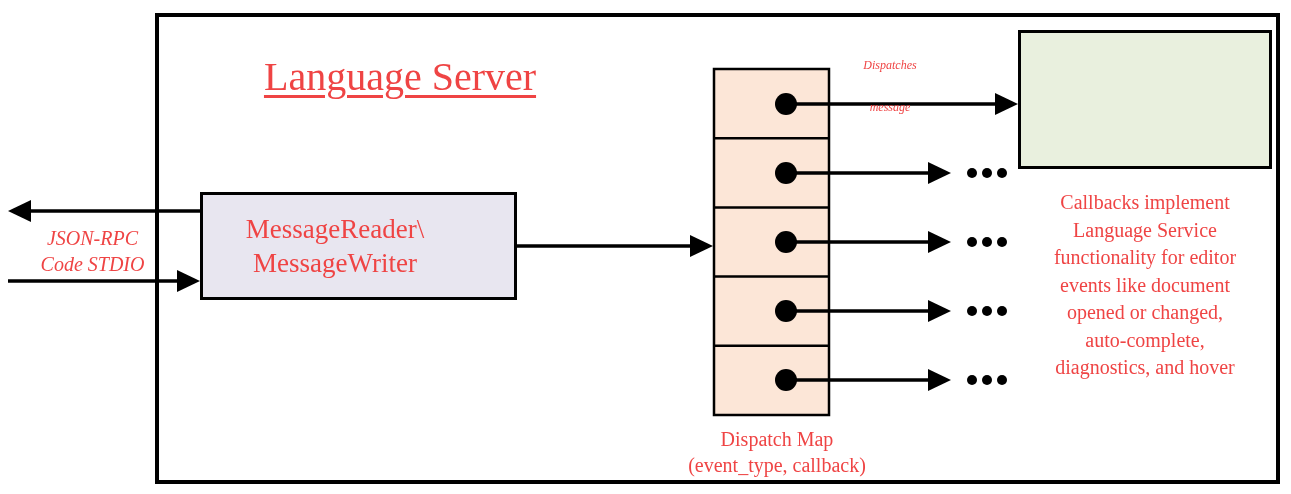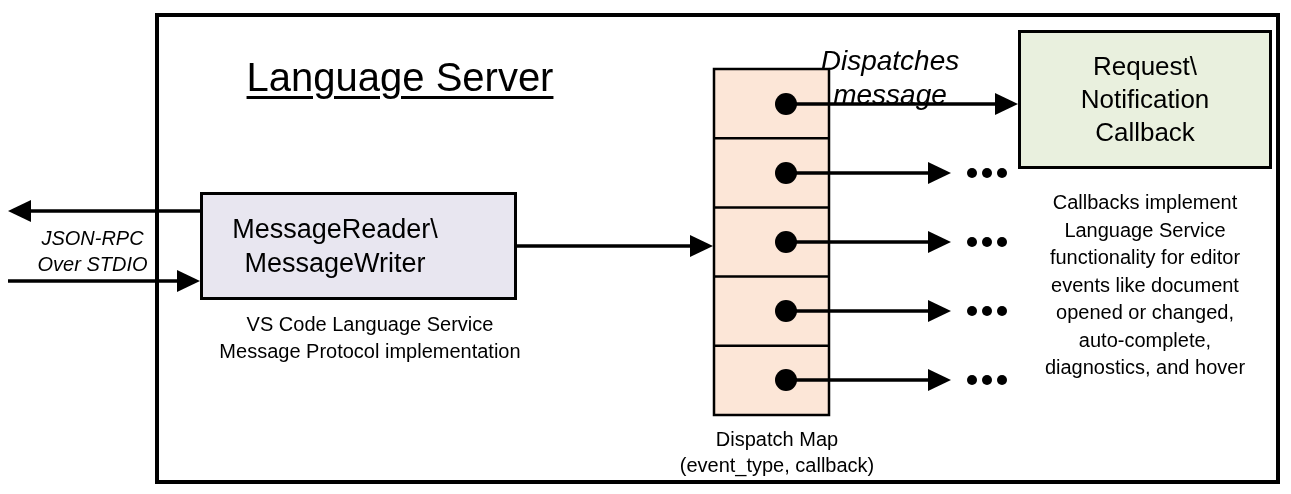--- a/index.html
+++ b/index.html
@@ -2,22 +2,22 @@
 <html><head>
 <meta charset="utf-8">
 <style>
   html,body { margin:0; padding:0; background:#fff; }
   #stage {
     position:relative; width:1291px; height:494px; background:#ffffff;
     font-family:"Liberation Sans", sans-serif; color:#111; overflow:hidden;
   }
   #diagram-svg { position:absolute; left:0; top:0; width:1291px; height:494px; }
   .label {
-    position:absolute; white-space:pre-line; text-align:center; color:#000000;
-    font-family:Liberation Sans, sans-serif;
+    position:absolute; white-space:pre-line; text-align:center; color:#ef4444;
+    font-family:Liberation Serif, serif;
   }
   .title {
     font-size:40px; line-height:44px; text-decoration:underline;
     text-decoration-thickness:3px; text-underline-offset:5px; font-weight:400;
   }
   .node-label { display:flex; align-items:center; justify-content:center; }
   .italic { font-style:italic; }
 </style>
 </head>
 <body>
@@ -83,35 +83,30 @@
     <g>
       <circle cx="972" cy="380" r="5" fill="#000"></circle>
         <circle cx="987" cy="380" r="5" fill="#000"></circle>
         <circle cx="1002" cy="380" r="5" fill="#000"></circle>
     </g>
   </svg>
 
   <div class="label title" style="left:230px; top:55px; width:340px;">Language Server</div>
 
   <div class="label italic" style="left:15px; top:225px; width:155px; font-size:20px; line-height:26px;">JSON-RPC
-Over STDIO</div>
+Code STDIO</div>
 
   <div class="label node-label" style="left:201px; top:193px; width:268px; height:105px; font-size:27px; line-height:34px;">MessageReader\
 MessageWriter</div>
 
-  <div class="label" style="left:210px; top:311px; width:320px; font-size:20px; line-height:27px;">VS Code Language Service
-Message Protocol implementation</div>
 
 
-  <div class="label italic" style="left:810px; top:44px; width:160px; font-size:28px; line-height:34px;">Dispatches
+  <div class="label italic" style="left:810px; top:44px; width:160px; font-size:12px; line-height:42px;">Dispatches
 message</div>
 
-  <div class="label node-label" style="left:1019px; top:31px; width:252px; height:137px; font-size:26px; line-height:33px;">Request\
-Notification
-Callback</div>
 
   <div class="label" style="left:667px; top:426px; width:220px; font-size:20px; line-height:26px;">Dispatch Map
 (event_type, callback)</div>
 
   <div class="label" style="left:1015px; top:189px; width:260px; font-size:20px; line-height:27.5px;">Callbacks implement
 Language Service
 functionality for editor
 events like document
 opened or changed,
 auto-complete,

